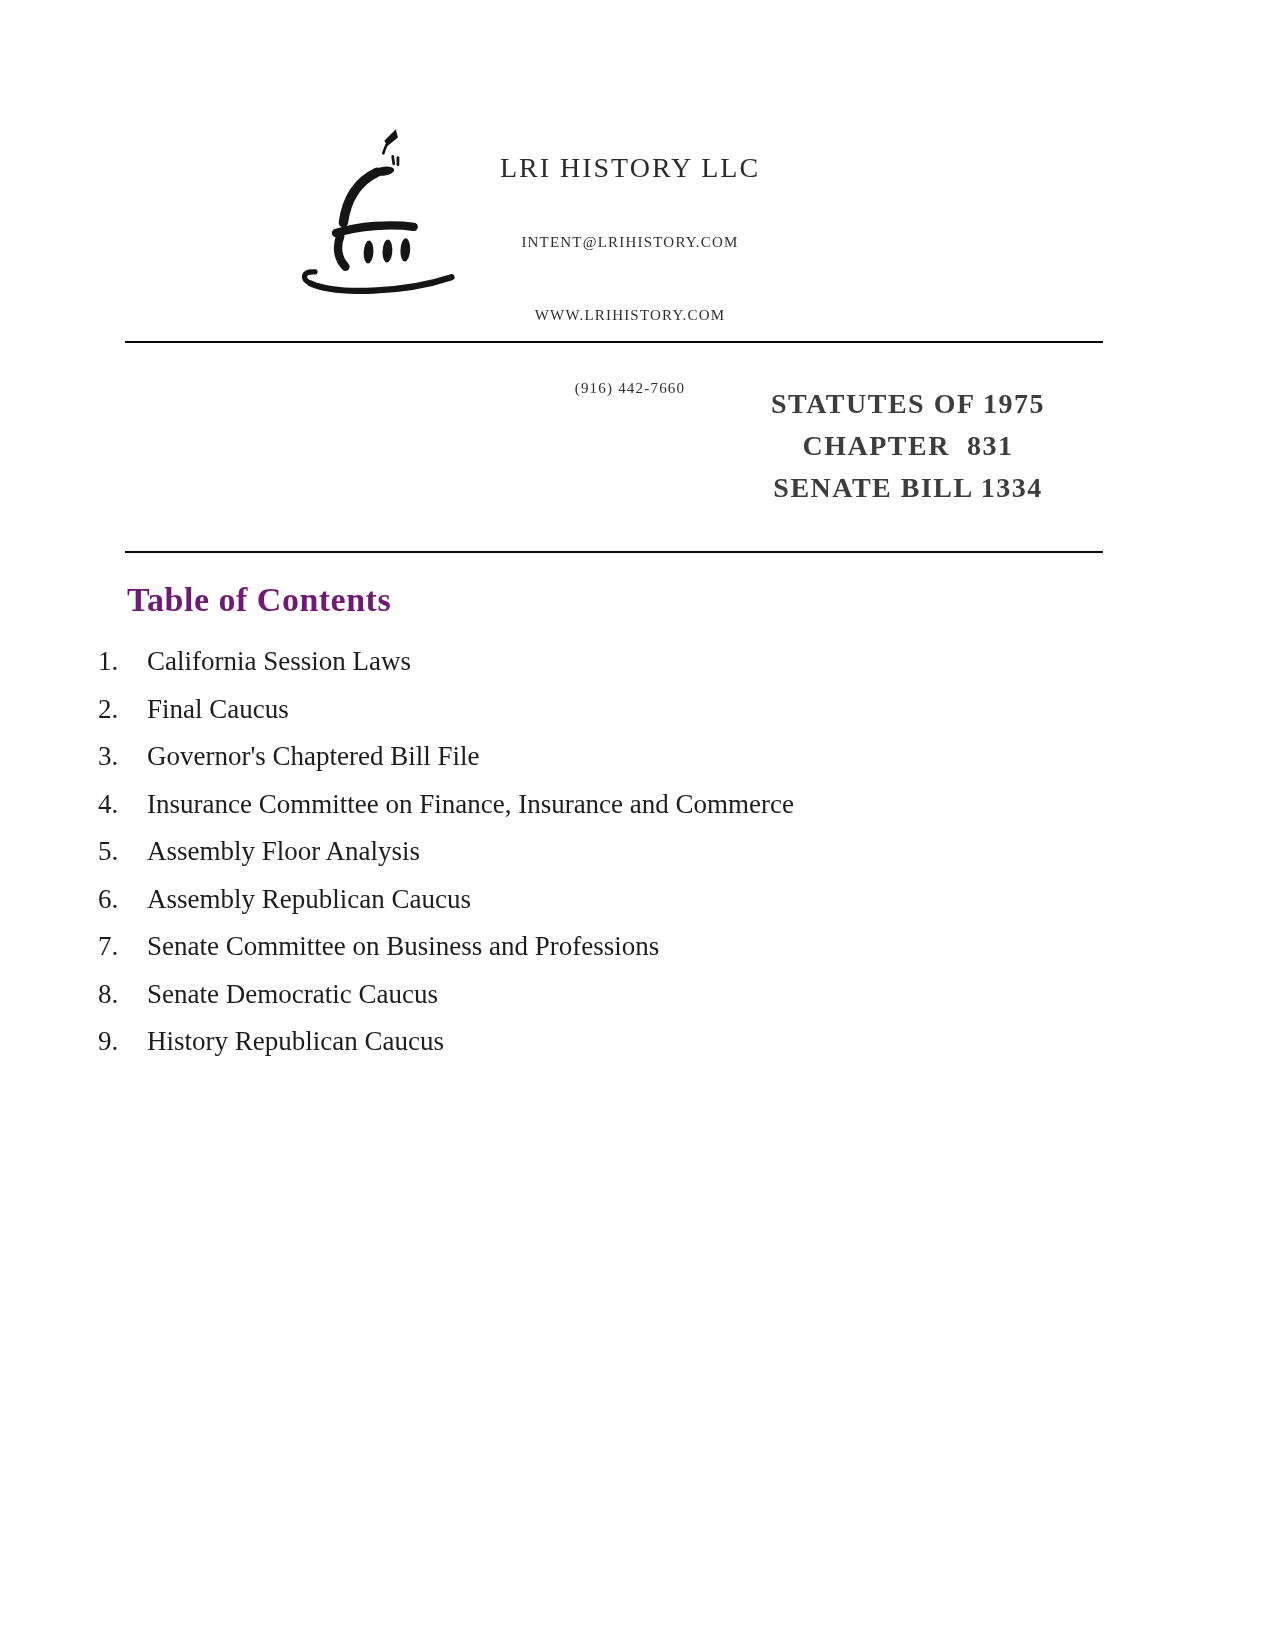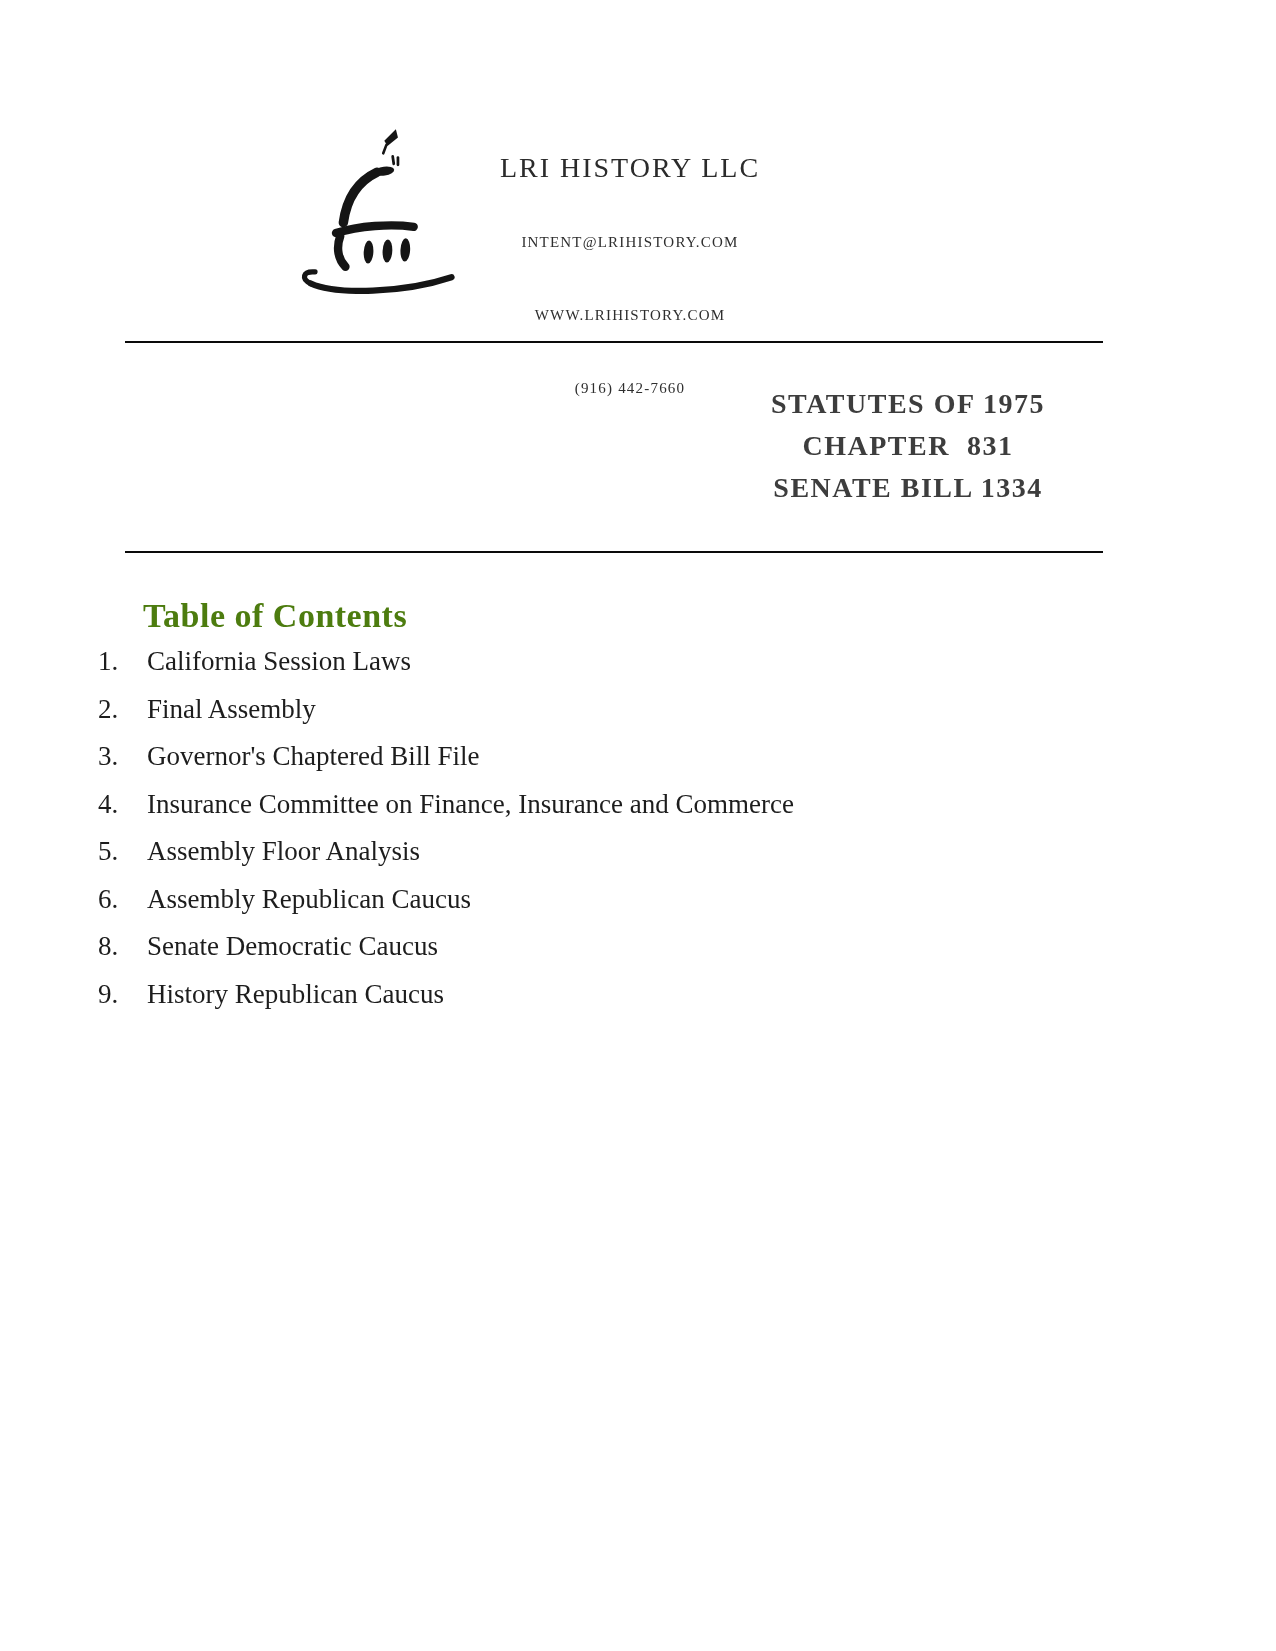--- a/index.html
+++ b/index.html
@@ -73,25 +73,25 @@
     line-height: 42px;
     color: #3d3d3d;
     white-space: pre;
   }
 
   
   .toc-title {
     position: absolute;
     left: 126px;
     top: 580px;
-    margin: 17px;
+    margin: 1px;
     font-size: 34px;
     font-weight: bold;
     letter-spacing: 0.5px;
-    color: #4d7c0f;
+    color: #701a75;
   }
   .toc-list {
     position: absolute;
     left: 0;
     top: 646px;
     margin: 0;
     padding: 0;
     list-style: none;
     width: 1100px;
   }
@@ -152,22 +152,23 @@
     <div class="ref-line">CHAPTER  831</div>
     <div class="ref-line">SENATE BILL 1334</div>
   </div>
 
   <div class="rule rule-2"></div>
 
   <h1 class="toc-title">Table of Contents</h1>
 
   <ol class="toc-list">
     <li><span class="num">1.</span><span class="lbl">California Session Laws</span></li>
-    <li><span class="num">2.</span><span class="lbl">Final Assembly</span></li>
+    <li><span class="num">2.</span><span class="lbl">Final Caucus</span></li>
     <li><span class="num">3.</span><span class="lbl">Governor's Chaptered Bill File</span></li>
     <li><span class="num">4.</span><span class="lbl">Insurance Committee on Finance, Insurance and Commerce</span></li>
     <li><span class="num">5.</span><span class="lbl">Assembly Floor Analysis</span></li>
     <li><span class="num">6.</span><span class="lbl">Assembly Republican Caucus</span></li>
+    <li><span class="num">7.</span><span class="lbl">Senate Committee on Business and Professions</span></li>
     <li><span class="num">8.</span><span class="lbl">Senate Democratic Caucus</span></li>
     <li><span class="num">9.</span><span class="lbl">History Republican Caucus</span></li>
   </ol>
 
 </div>
 
 </body></html>

